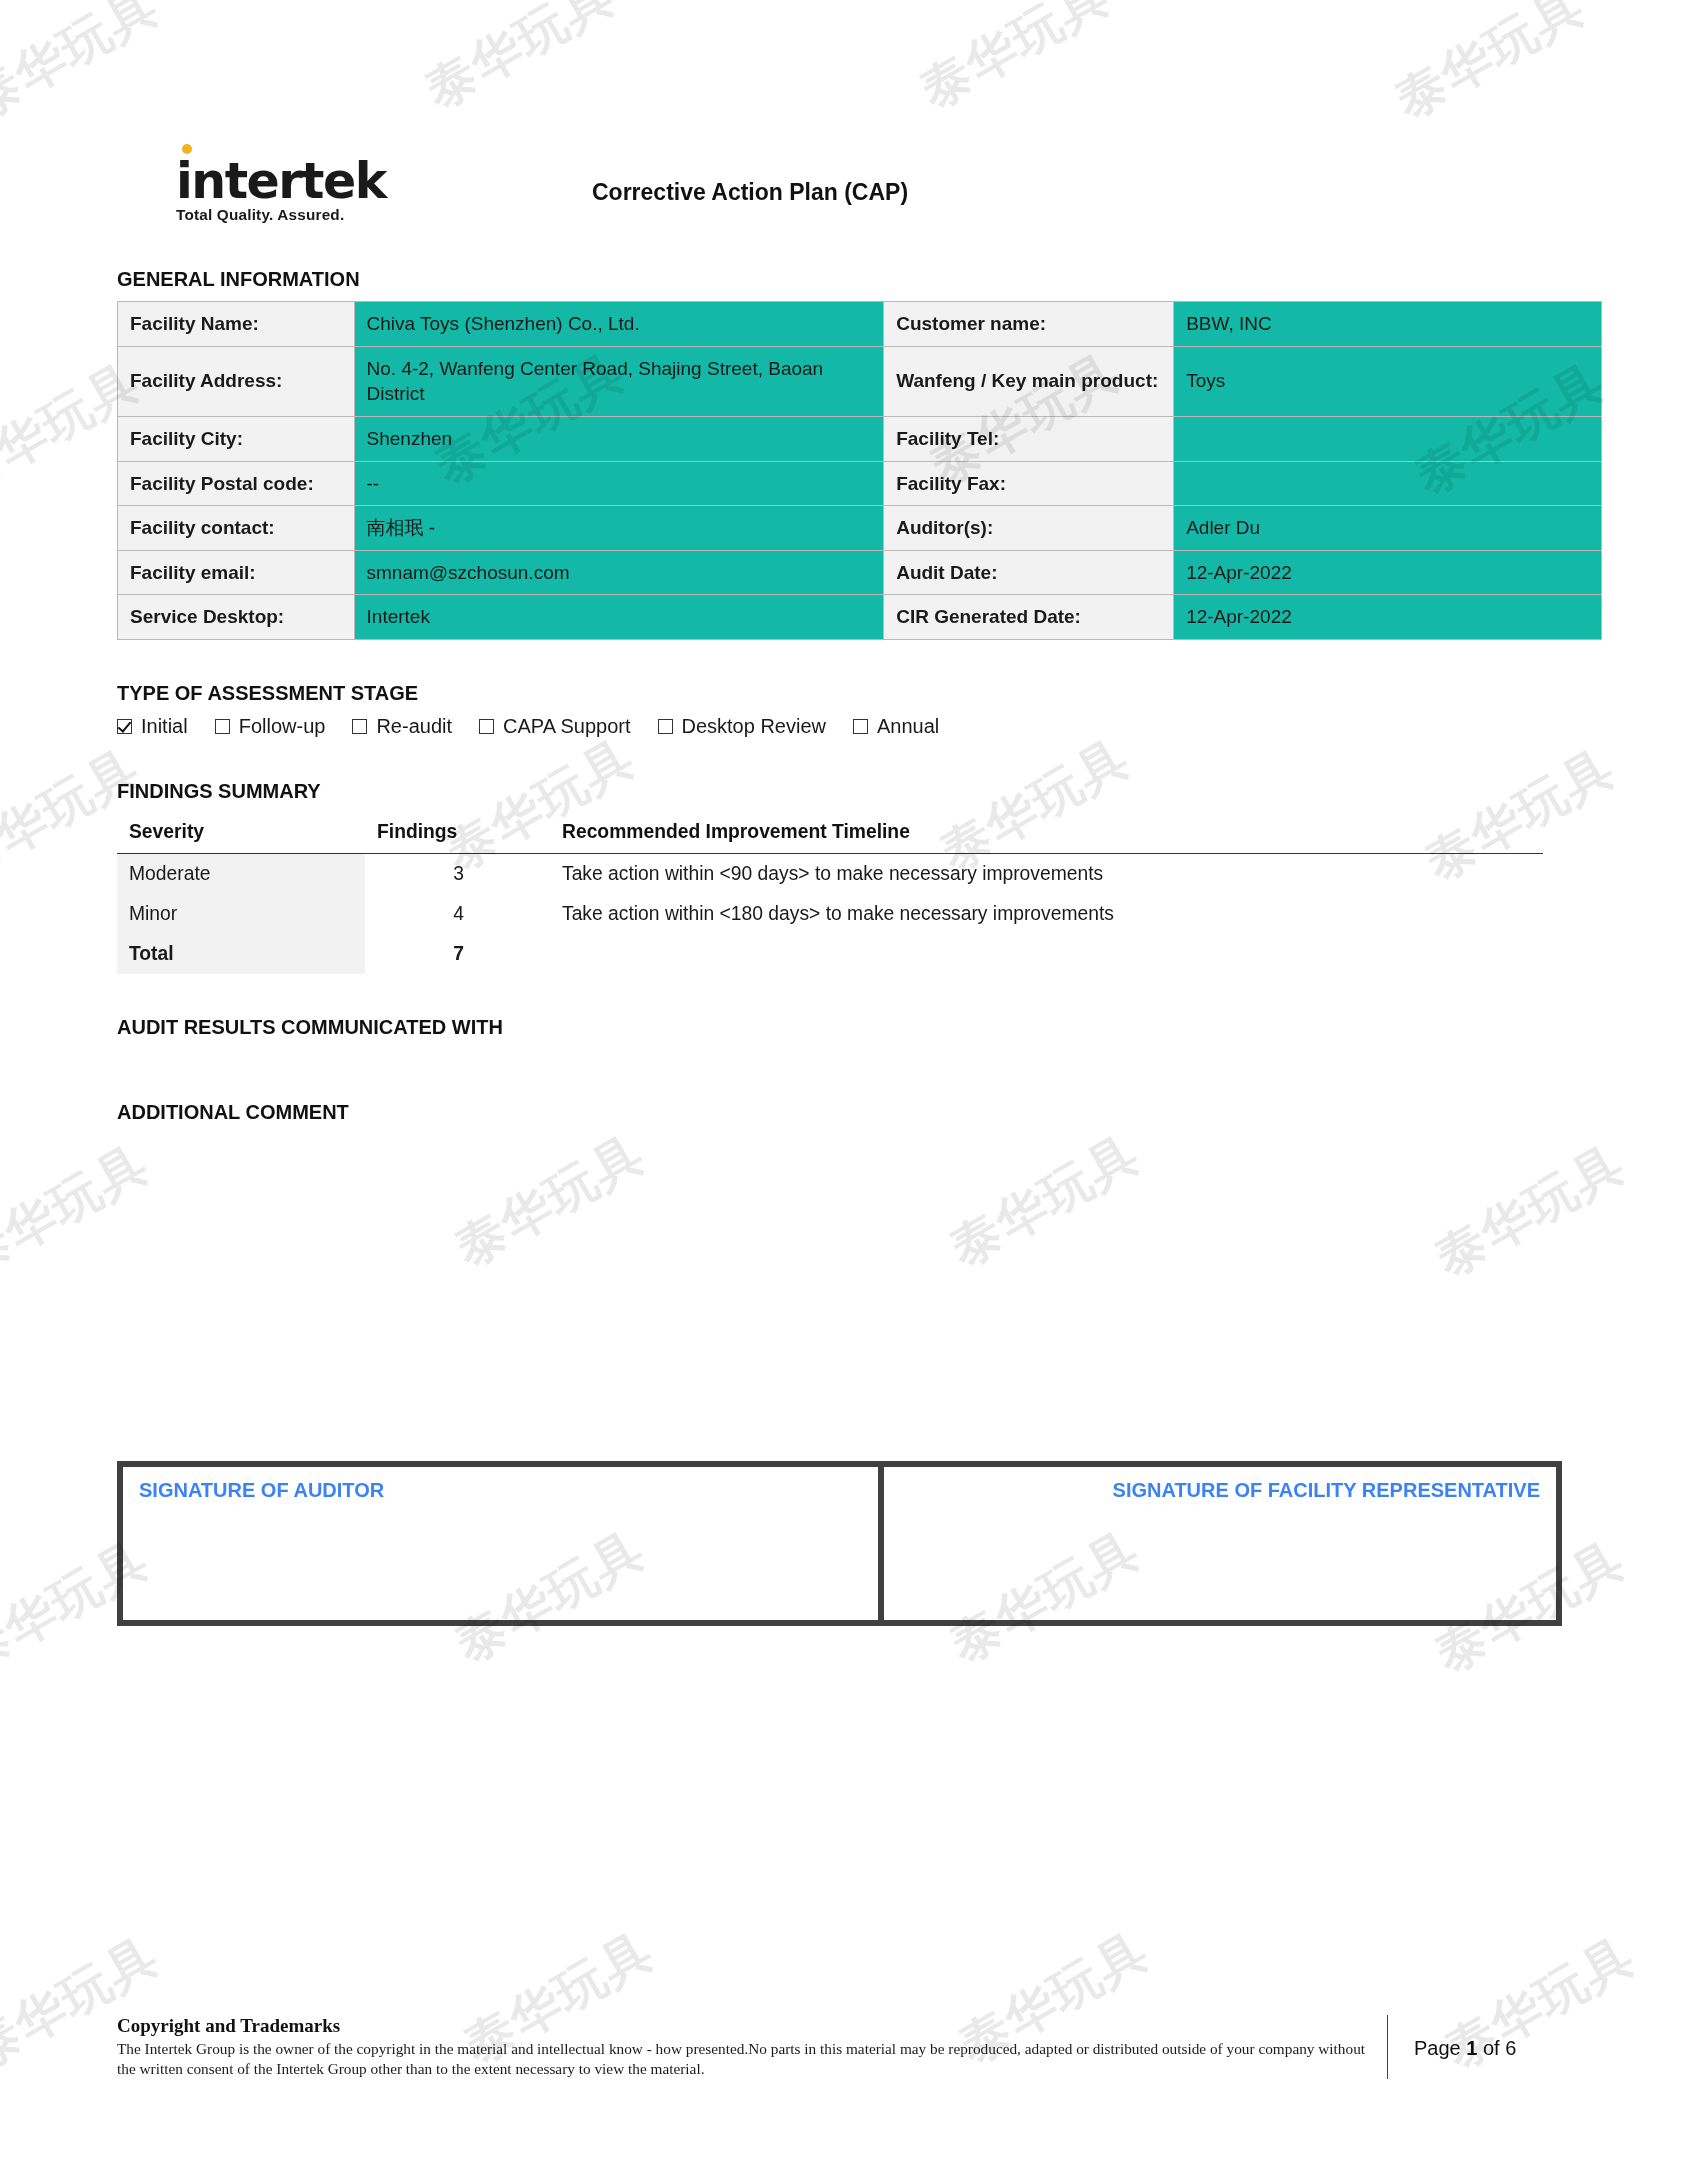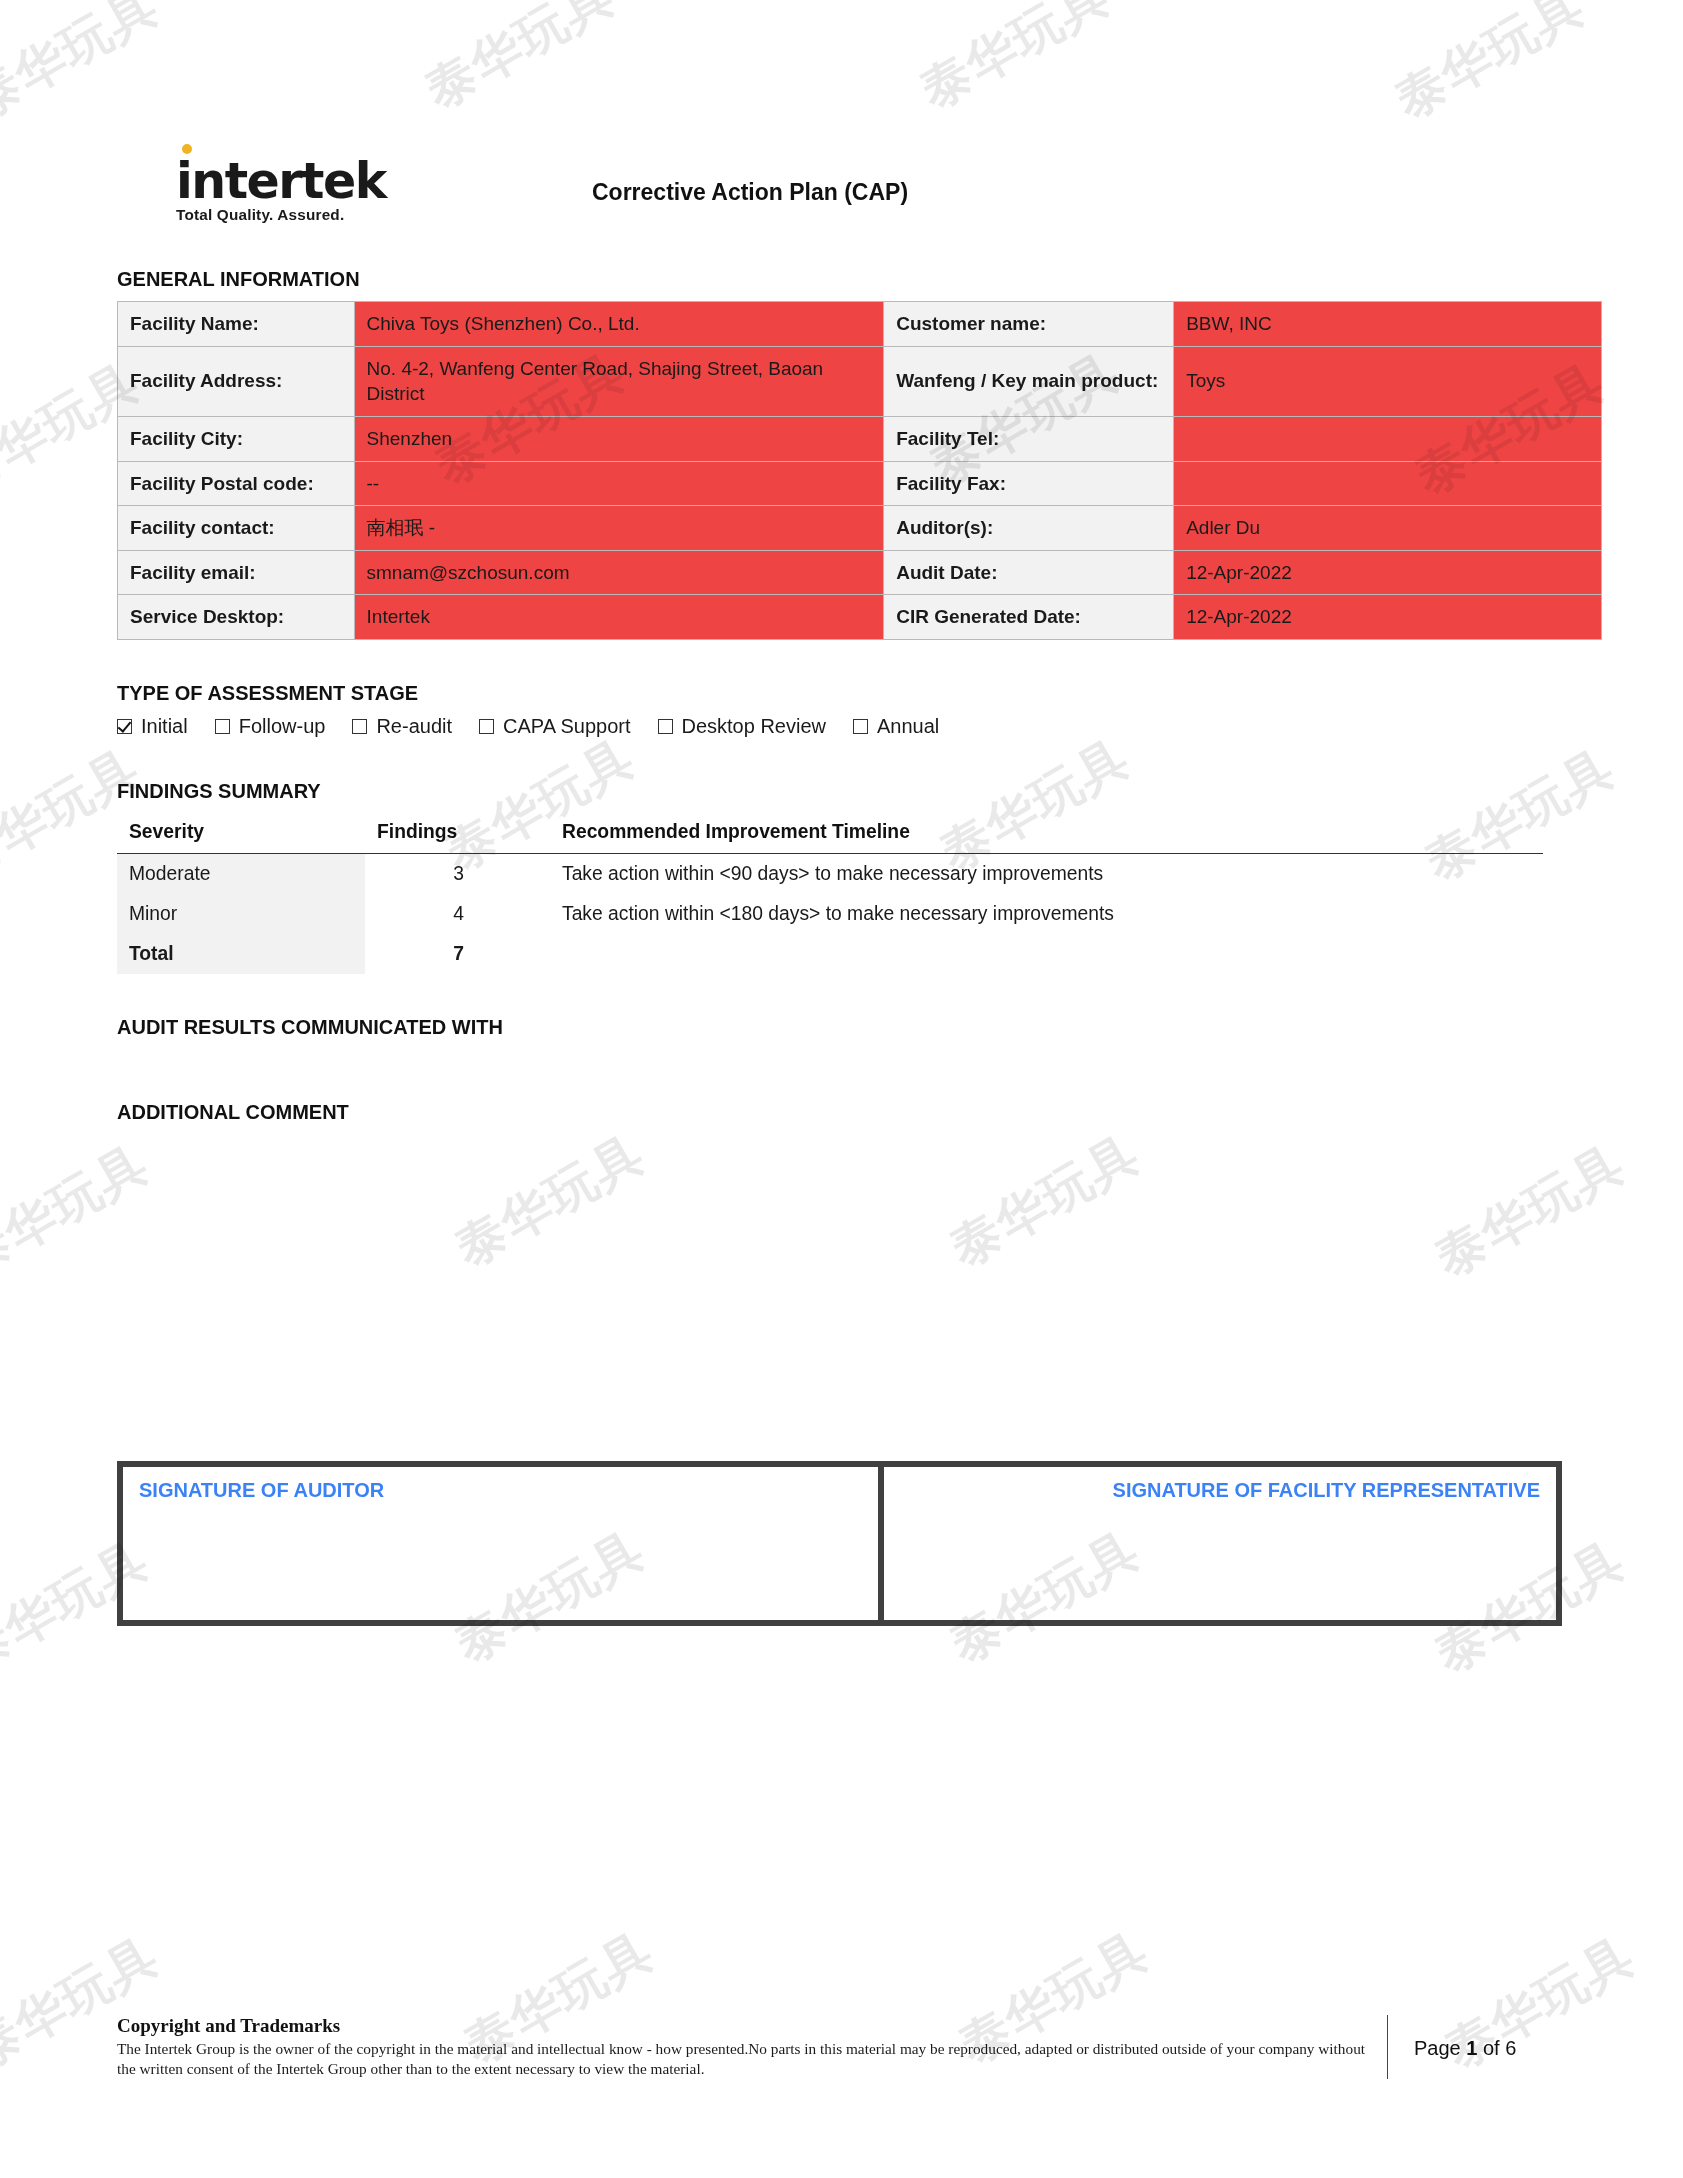--- a/index.html
+++ b/index.html
@@ -118,21 +118,21 @@
     color: #1a1a1a;
     vertical-align: middle;
     line-height: 1.35;
   }
   td.lbl {
     background: #f2f2f2;
     font-weight: 700;
     width: 230px;
   }
   td.val {
-    background: #ef4444;
+    background: #14b8a6;
   }
   .col-a { width: 230px; }
   .col-b { width: 515px; }
   .col-c { width: 282px; }
   .col-d { width: 416px; }
 
   
   .stage-row {
     margin-left: 20px;
     font-size: 20px;

